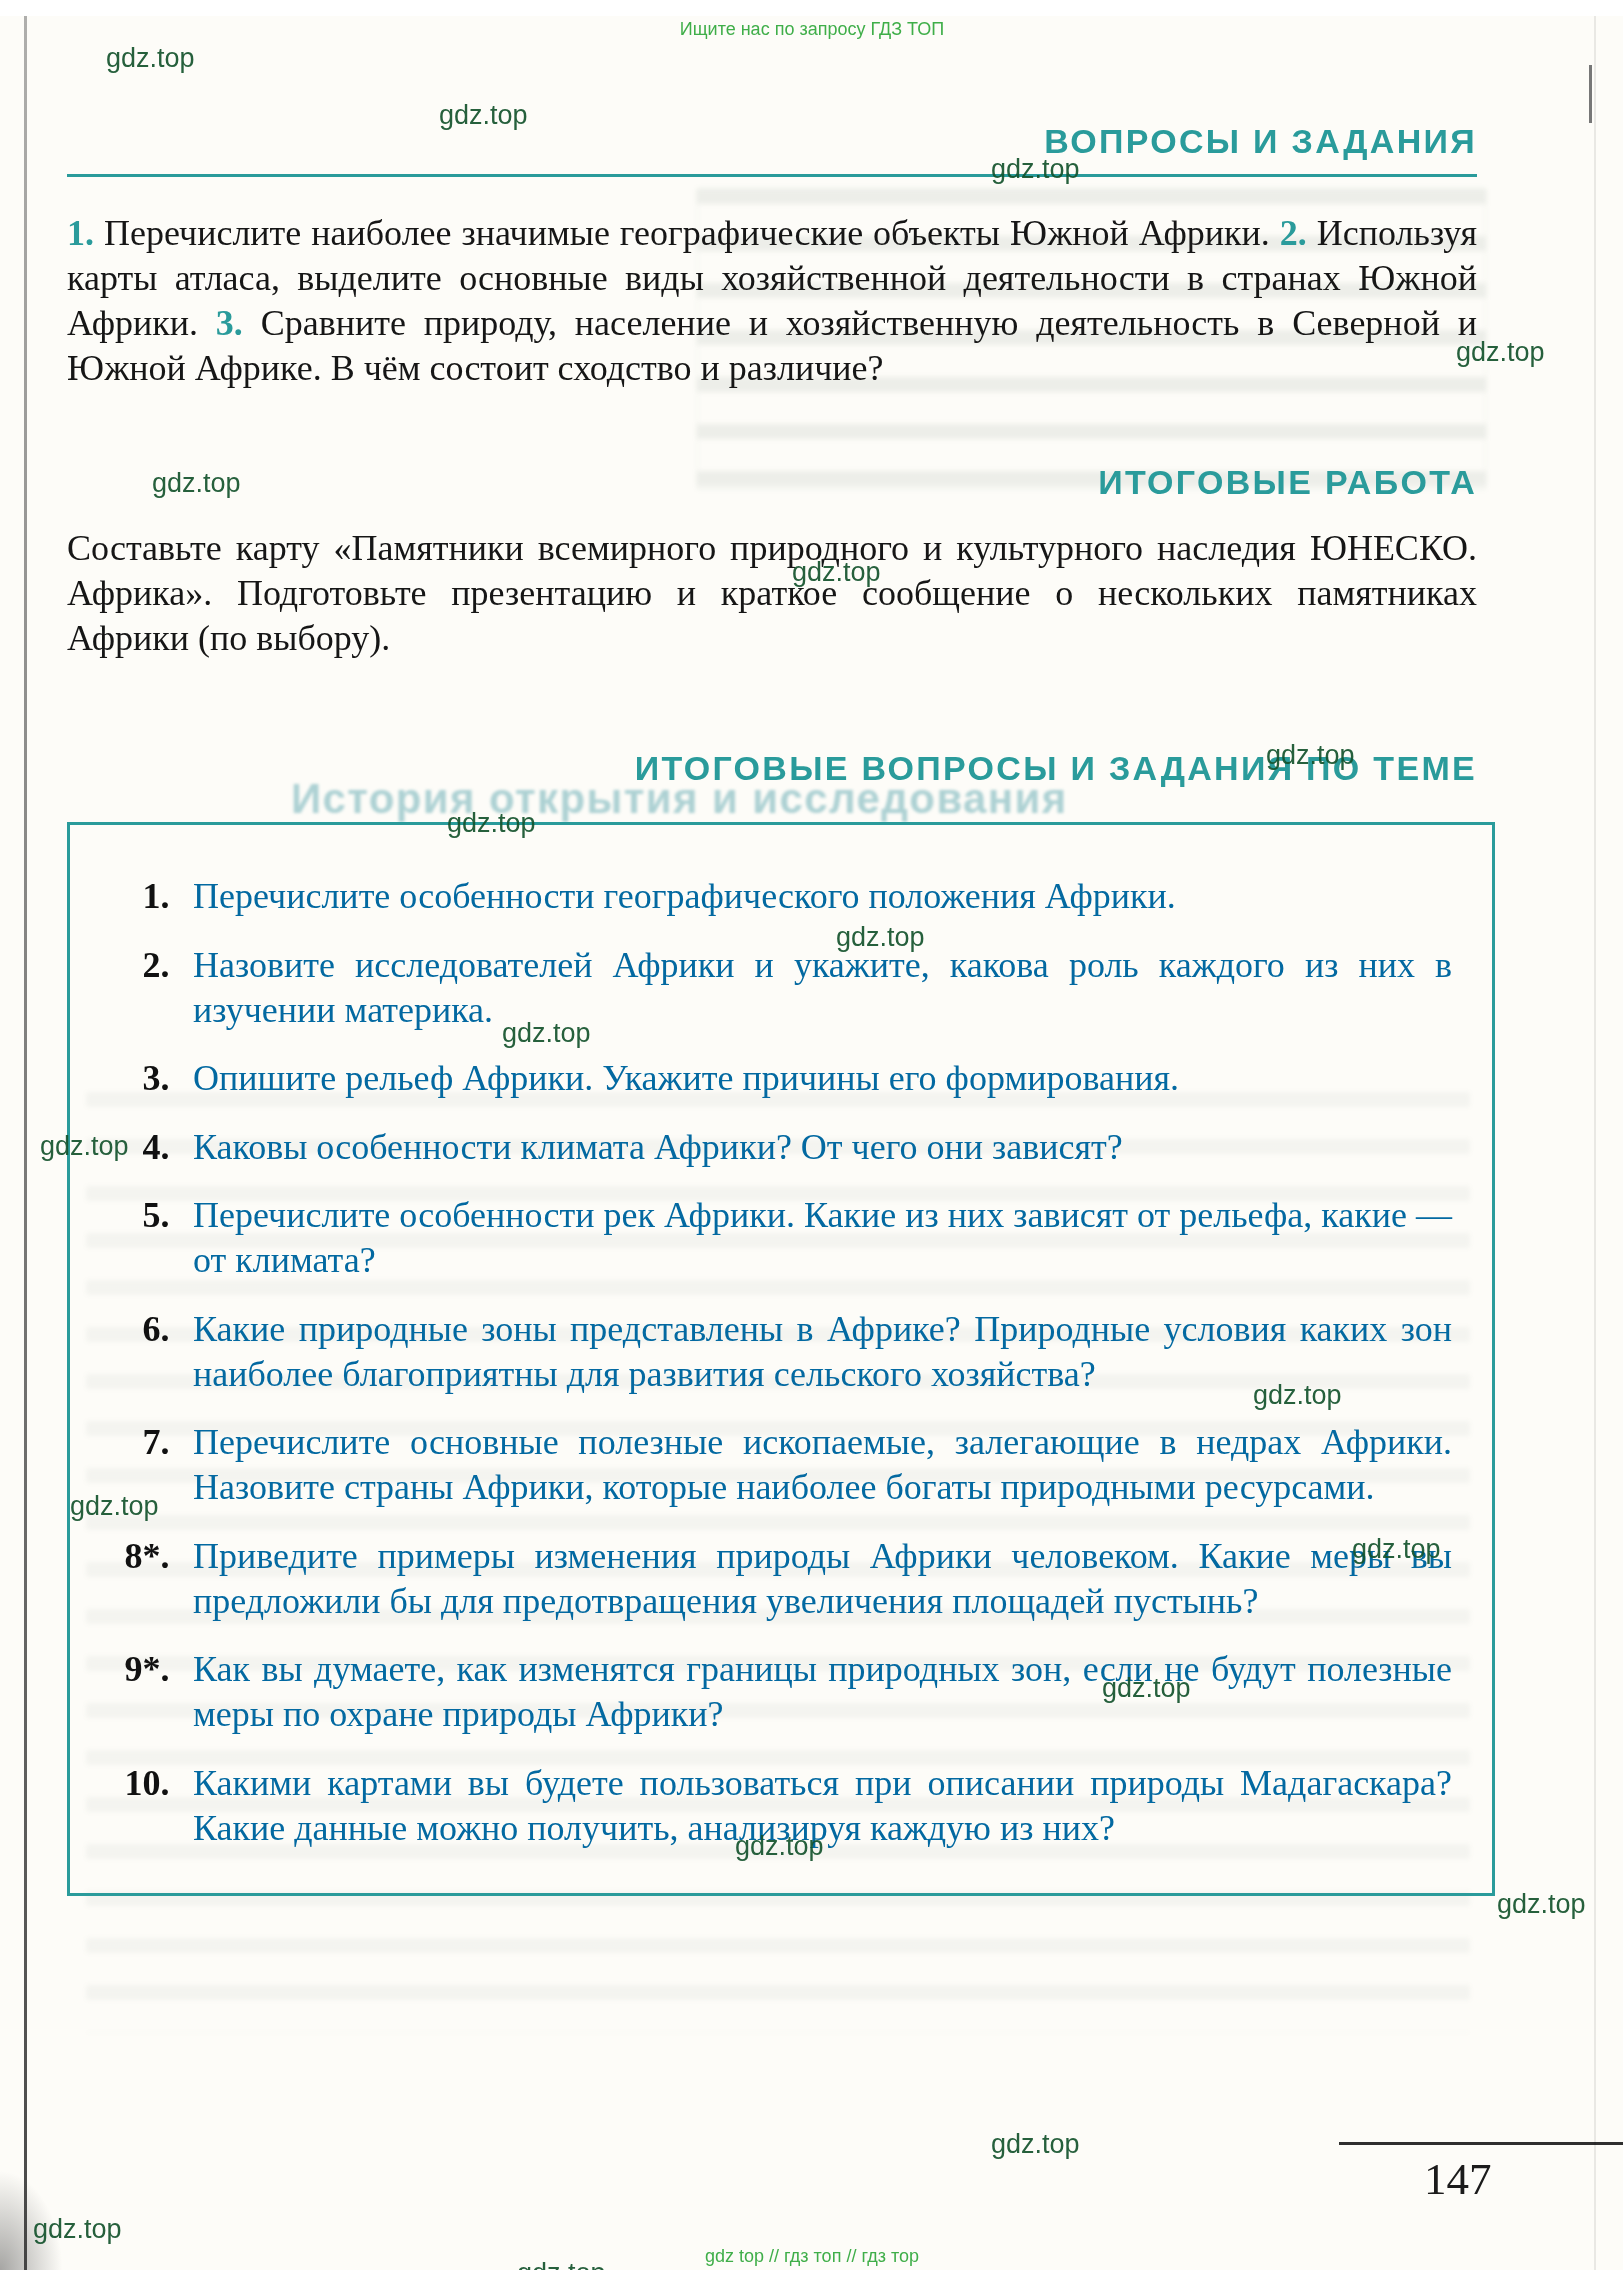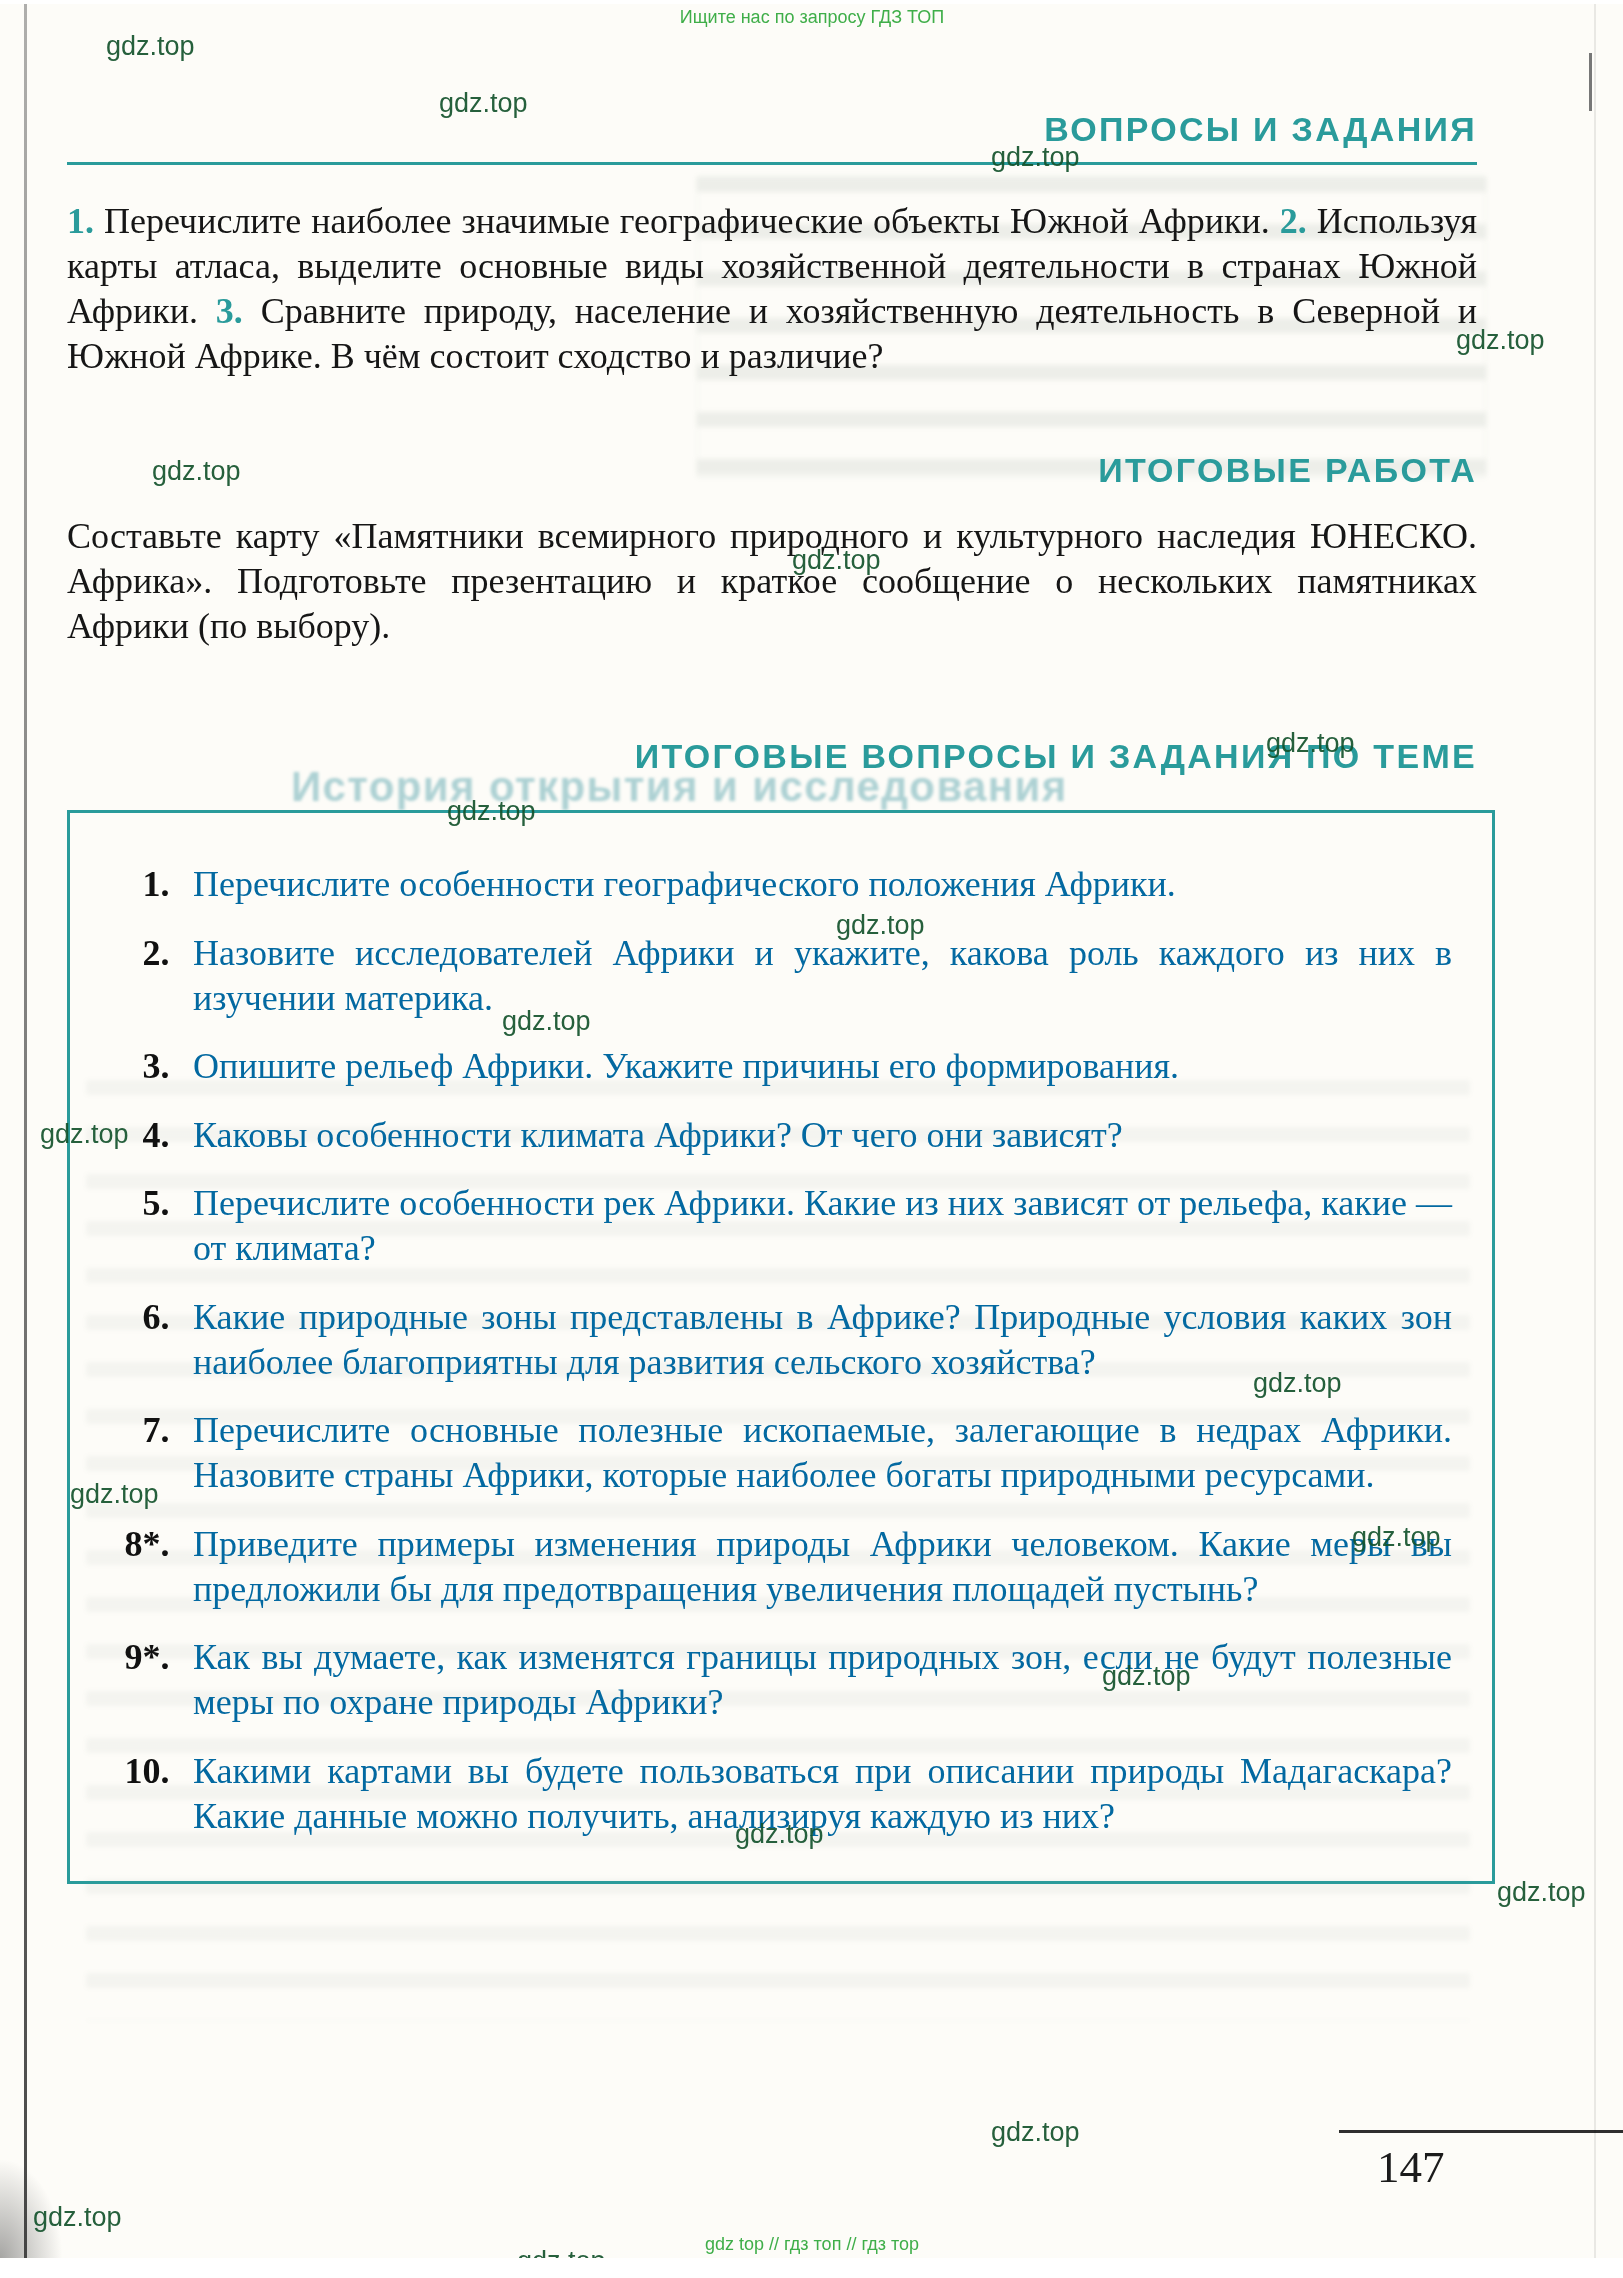--- a/index.html
+++ b/index.html
@@ -1,20 +1,20 @@
 <!DOCTYPE html>
 <html style="font-size:14.5px"><head>
 <meta charset="utf-8">
 <style>
   html, body { margin: 0; padding: 0; background: #ffffff; }
   .page {
     position: relative;
     width: 1624px;
     height: 2254px;
-    margin: 4px auto;
+    margin: 16px auto;
     background: #fdfcf8;
     overflow: hidden;
     font-family: "Liberation Serif", serif;
     color: #161616;
   }
 
   
   .edge-left {
     position: absolute; left: 23.5px; top: 0; width: 3.6px; height: 100%;
     background: linear-gradient(180deg, rgba(80,80,80,.45), rgba(40,40,40,.85));
@@ -106,21 +106,21 @@
   .qtext {
     font: 400 36px/45px "Liberation Serif", serif;
     text-align: justify; flex: 1 1 auto; color: #0369a1;
   }
 
   .pagenum-rule {
     position: absolute; left: 1339px; right: 0; top: 2126px; height: 2.7px;
     background: #2f2f2f; z-index: 2;
   }
   .pagenum {
-    position: absolute; left: 1377px; top: 2137px;
+    position: absolute; left: 1424px; top: 2137px;
     font: 400 45px "Liberation Serif", serif; color: #1b1b1b; z-index: 2;
   }
 </style>
 </head>
 <body>
 
 <div class="page">
 
   <div class="edge-left"></div>
   <div class="corner-bl"></div>

